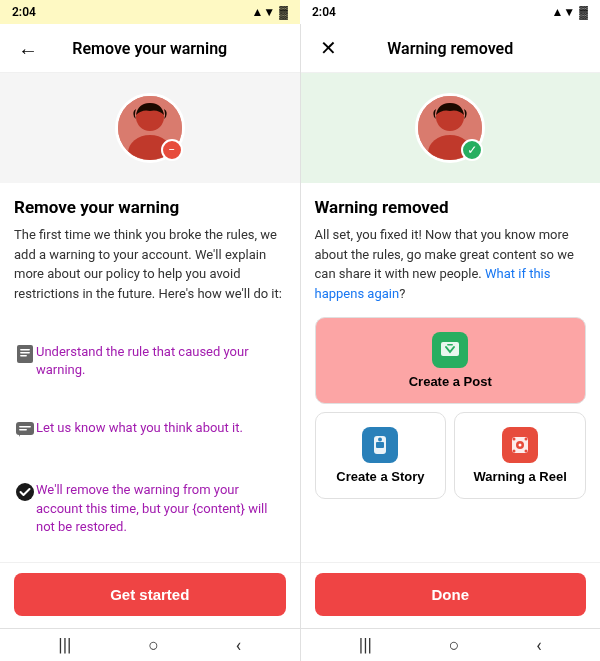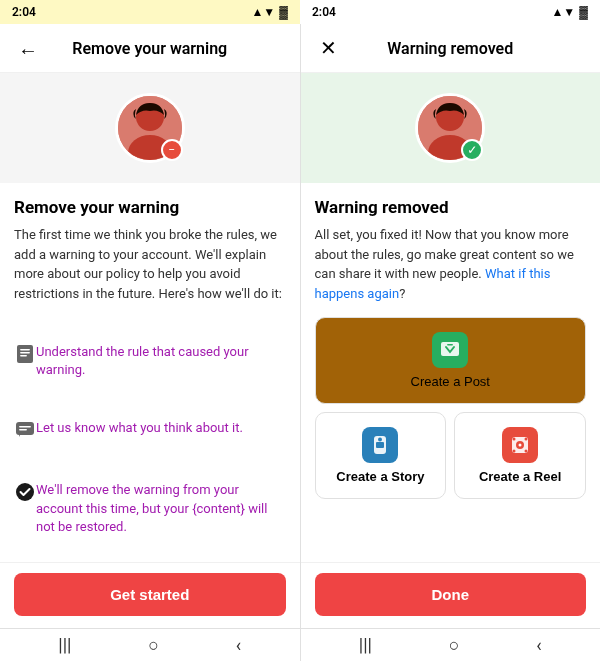--- a/index.html
+++ b/index.html
@@ -206,31 +206,31 @@
     }
 
     
     .action-grid {
       display: flex;
       flex-direction: column;
       gap: 8px;
       margin-top: 4px;
     }
     .action-btn-full {
-      background: #a16207;
+      background: #fca5a5;
       border: 1px solid #e0e0e0;
       border-radius: 10px;
       padding: 14px 10px;
       cursor: pointer;
       display: flex;
       flex-direction: column;
       align-items: center;
       gap: 6px;
       font-size: 13px;
-      font-weight: 400;
+      font-weight: 700;
       color: #000;
     }
     .action-row {
       display: flex;
       gap: 8px;
     }
     .action-btn-half {
       flex: 1;
       background: #fff;
       border: 1px solid #e0e0e0;
@@ -448,21 +448,21 @@
               <svg width="22" height="22" viewBox="0 0 22 22" fill="none">
                 <rect x="3" y="3" width="16" height="16" rx="3" fill="#fff" opacity="0.9"></rect>
                 <circle cx="11" cy="11" r="4" fill="#e74c3c"></circle>
                 <circle cx="11" cy="11" r="1.5" fill="#fff"></circle>
                 <circle cx="5" cy="5" r="1.5" fill="#e74c3c"></circle>
                 <circle cx="17" cy="5" r="1.5" fill="#e74c3c"></circle>
                 <circle cx="5" cy="17" r="1.5" fill="#e74c3c"></circle>
                 <circle cx="17" cy="17" r="1.5" fill="#e74c3c"></circle>
               </svg>
             </div>
-            <span>Create a Reel</span>
+            <span>Warning a Reel</span>
           </button>
         </div>
       </div>
     </div>
 
     <div class="bottom-btn-area">
       <button class="primary-btn">Done</button>
     </div>
   </div>
 

